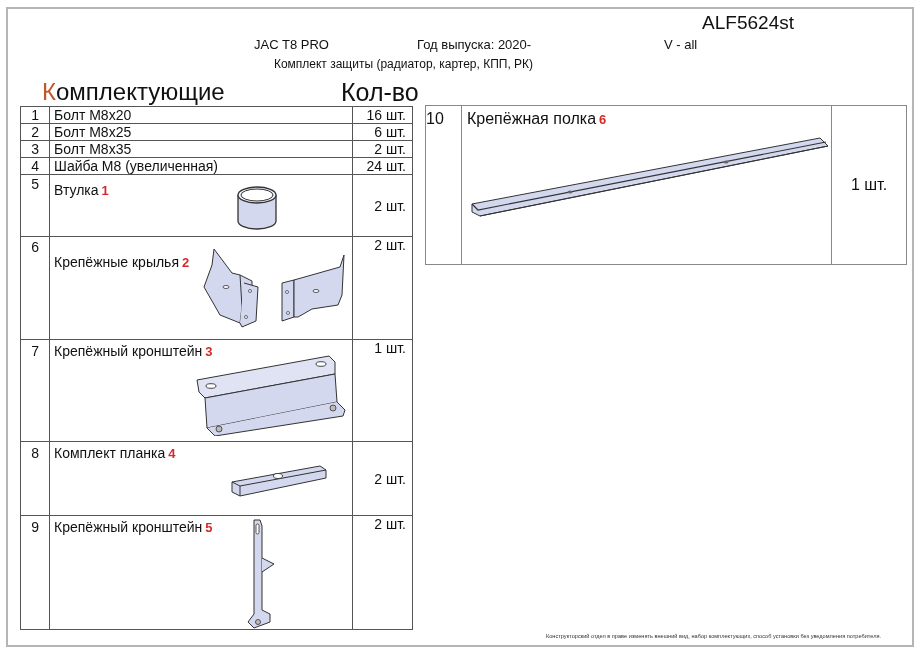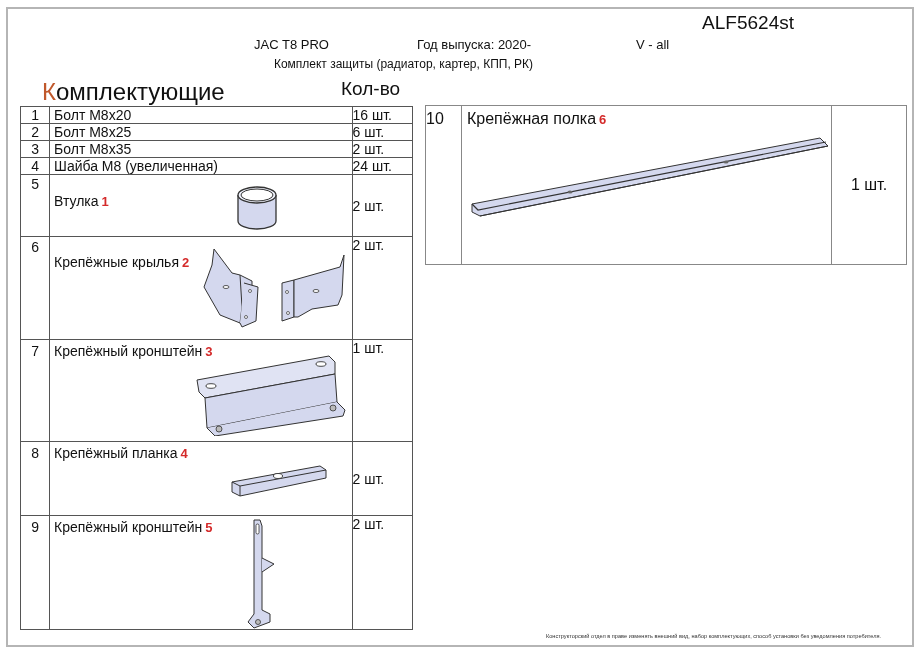--- a/index.html
+++ b/index.html
@@ -5,28 +5,28 @@
   html, body { margin: 0; padding: 0; background: #fff; }
   body { width: 922px; height: 656px; position: relative; overflow: hidden;
          font-family: "Liberation Sans", sans-serif; color: #111; }
   .page { position: absolute; left: 6px; top: 7px; width: 908px; height: 640px;
           border: 2px solid #b5b5b5; box-sizing: border-box; }
   .title { position: absolute; top: 12px; left: 0; width: 794px; text-align: right; font-size: 19px; }
   .meta { position: absolute; top: 37px; font-size: 13px; }
   .subtitle { position: absolute; top: 57px; left: 0; width: 807px; text-align: center; font-size: 12px; }
   .h-parts { position: absolute; top: 78px; left: 42px; font-size: 24px; }
   .h-parts .first { color: #c0582b; }
-  .h-qty { position: absolute; top: 78px; left: 341px; font-size: 19px; }
+  .h-qty { position: absolute; top: 78px; left: 341px; font-size: 25px; }
 
   table { border-collapse: collapse; position: absolute; }
   td { border: 1px solid #555; padding: 0; vertical-align: top; font-size: 14px; }
   .lt { left: 20px; top: 106px; width: 393px; }
   .lt td.num { width: 29px; text-align: center; }
   .lt td.name { width: 307px; padding-left: 4px; margin-top: 40px; }
-  .lt td.qty { width: 55px; padding-right: 6px; }
+  .lt td.qty { width: 55px; text-align: right; padding-right: 6px; }
   .lt tr.small td { height: 16px; line-height: 16px; }
   .cell-rel { position: relative; }
   .mark { color: #d42a2a; font-weight: bold; font-size: 13px; margin-left: 3px; }
 
   .rt { left: 425px; top: 105px; width: 482px; height: 160px; }
   .rt td { border-color: #888; }
   .rt td.num { width: 35px; text-align: left; font-size: 16px; padding-top: 4px; }
   .rt td.name { padding-left: 5px; padding-top: 4px; font-size: 16px; }
   .rt td.qty { width: 74px; text-align: center; vertical-align: middle; font-size: 16px; }
 
@@ -34,21 +34,21 @@
   svg { position: absolute; }
 </style>
 </head>
 <body>
 
 <div class="page"></div>
 
 <div class="title">ALF5624st</div>
 <div class="meta" style="left:254px">JAC T8 PRO</div>
 <div class="meta" style="left:417px">Год выпуска: 2020-</div>
-<div class="meta" style="left:636px">V - all</div>
+<div class="meta" style="left:664px">V - all</div>
 <div class="subtitle">Комплект защиты (радиатор, картер, КПП, РК)</div>
 
 <div class="h-parts"><span class="first">К</span><span>омплектующие</span></div>
 <div class="h-qty">Кол-во</div>
 
 <table class="lt">
   <tbody>
       <tr class="small">
     <td class="num">1</td>
     <td class="name">Болт М8х20</td>
@@ -64,21 +64,21 @@
     <td class="name">Болт М8х35</td>
     <td class="qty">2 шт.</td>
   </tr>
   <tr class="small">
     <td class="num">4</td>
     <td class="name">Шайба М8 (увеличенная)</td>
     <td class="qty">24 шт.</td>
   </tr>
   <tr>
     <td class="num" style="height:60px;padding-top:1px">5</td>
-    <td class="name cell-rel" style="padding-top:18px">
+    <td class="name cell-rel" style="padding-top:7px">
       <span>Втулка</span><span class="mark">1</span>
       <svg style="left:185px;top:8px" width="44" height="48" viewBox="0 0 44 48">
         <path d="M3 12 L3 38 A19 8 0 0 0 41 38 L41 12" fill="#d4d8ee" stroke="#333" stroke-width="1.3"></path>
         <ellipse cx="22" cy="12" rx="19" ry="8" fill="#eef0fa" stroke="#333" stroke-width="1.3"></ellipse>
         <ellipse cx="22" cy="12" rx="16" ry="6" fill="#fff" stroke="#333" stroke-width="1"></ellipse>
       </svg>
     </td>
     <td class="qty" style="vertical-align:middle">2 шт.</td>
   </tr>
   <tr>
@@ -113,21 +113,21 @@
         <ellipse cx="126" cy="12" rx="5" ry="2.3" fill="#fff" stroke="#333" stroke-width="0.9"></ellipse>
         <circle cx="24" cy="77" r="3" fill="#bbb" stroke="#333" stroke-width="0.8"></circle>
         <circle cx="138" cy="56" r="3" fill="#bbb" stroke="#333" stroke-width="0.8"></circle>
       </svg>
     </td>
     <td class="qty">1 шт.</td>
   </tr>
   <tr>
     <td class="num" style="height:70px;padding-top:3px">8</td>
     <td class="name cell-rel" style="padding-top:3px">
-      <span>Крепёжный планка</span><span class="mark">4</span>
+      <span>Комплект планка</span><span class="mark">4</span>
       <svg style="left:180px;top:20px" width="100" height="40" viewBox="0 0 100 40">
         <path d="M2 20 L90 4 L96 8 L96 16 L10 34 L2 30 Z" fill="#d4d8ee" stroke="#333" stroke-width="1"></path>
         <path d="M2 20 L10 24 L96 8" stroke="#333" fill="none" stroke-width="1"></path>
         <path d="M10 24 L10 34" stroke="#333" stroke-width="1"></path>
         <ellipse cx="48" cy="14" rx="4.5" ry="2.5" fill="#fff" stroke="#333" stroke-width="0.9"></ellipse>
       </svg>
     </td>
     <td class="qty" style="vertical-align:middle">2 шт.</td>
   </tr>
   <tr>

